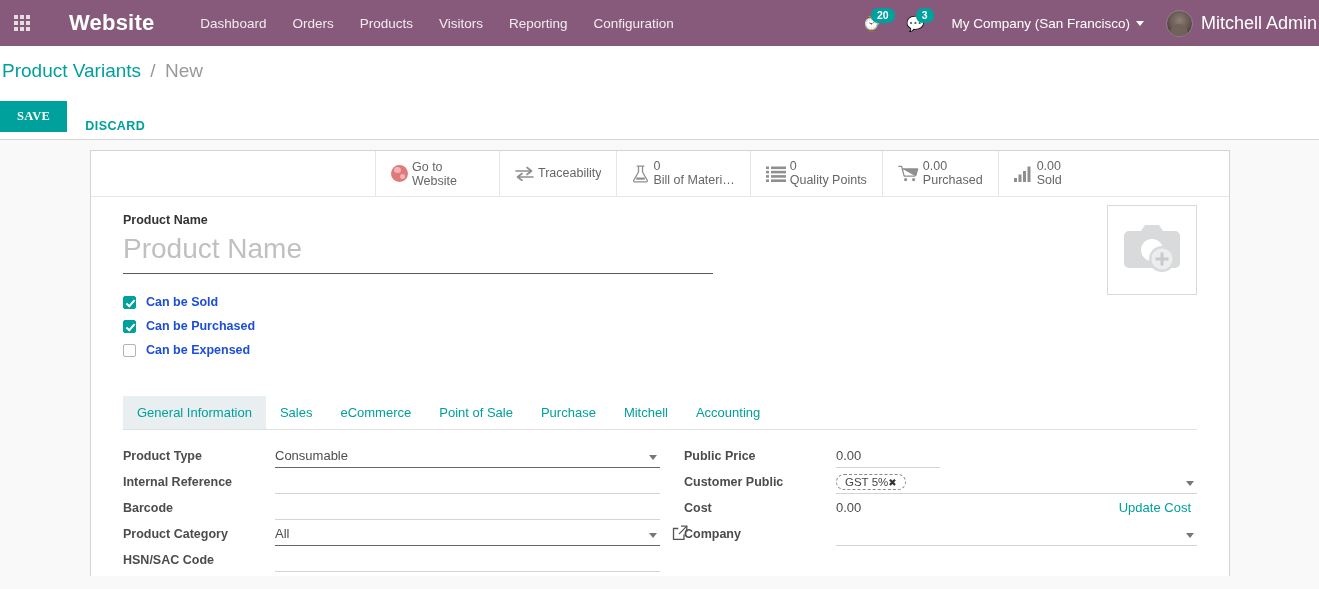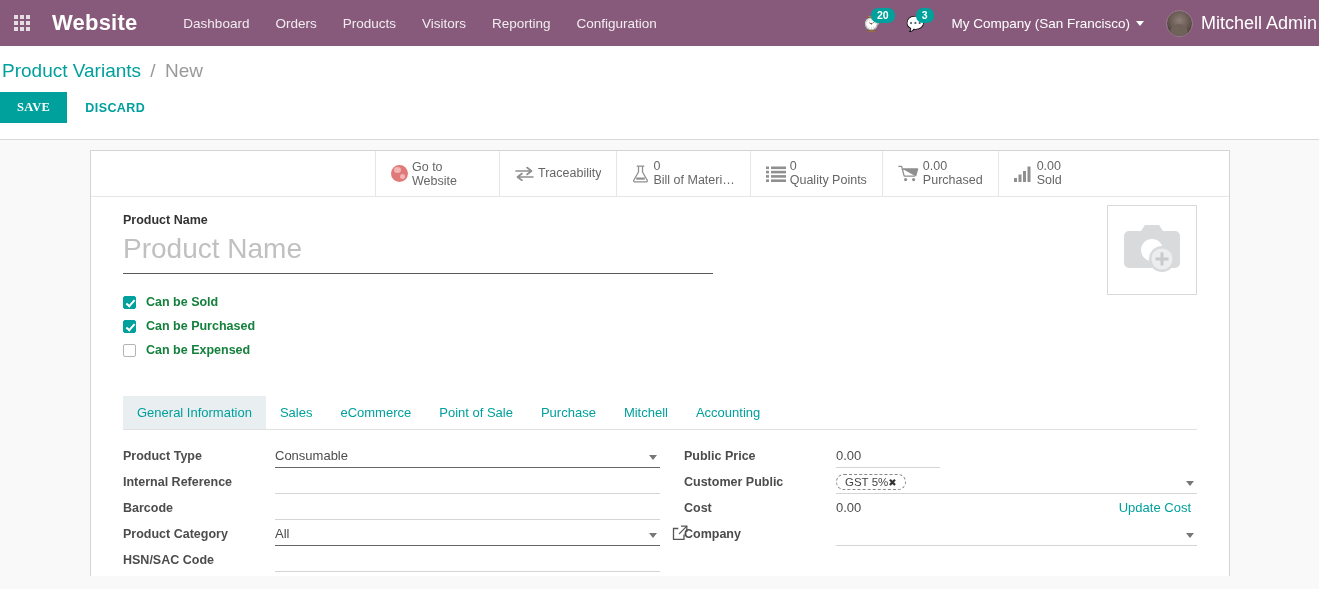--- a/index.html
+++ b/index.html
@@ -22,21 +22,21 @@
   }
   .apps-grid {
     width: 44px; height: 46px;
     display: flex; align-items: center; justify-content: center;
     cursor: pointer;
   }
   .grid-glyph { display: grid; grid-template-columns: repeat(3, 4px); grid-gap: 2px; }
   .grid-glyph i { display: block; width: 4px; height: 4px; background: #e6dde3; }
   .brand {
     font-size: 22px; font-weight: bold; color: #fff;
-    margin-left: 8px; margin-right: 46px; letter-spacing: 0.2px;
+    margin-left: 25px; margin-right: 46px; letter-spacing: 0.2px;
   }
   .nav-menu { display: flex; align-items: center; gap: 26px; }
   .nav-menu .nav-item {
     font-size: 13.5px; color: #f2ecf0; cursor: pointer; white-space: nowrap;
   }
   .nav-right {
     position: absolute; right: 0; top: 0; height: 46px;
     display: flex; align-items: center; gap: 0;
   }
   .sys-icon {
@@ -82,21 +82,21 @@
   .breadcrumb .crumb-current { color: #999; margin-top: 44px; }
   .cp-buttons { display: flex; align-items: center; gap: 6px; margin-top: 10px; }
   .btn-save {
     background: #00A09D; color: #fff; border: none;
     font-size: 12.5px; font-weight: bold; letter-spacing: 0.4px;
     padding: 8px 17px; cursor: pointer; font-family: Liberation Serif, serif;
   }
   .btn-discard {
     background: transparent; color: #00A09D; border: none;
     font-size: 12.5px; font-weight: bold; letter-spacing: 0.4px;
-    padding: 8px 12px; cursor: pointer; font-family: inherit;
+    padding: 8px 12px; cursor: pointer; font-family: inherit; margin-top: 19px;
   }
 
   
   .sheet-wrap { padding: 10px 0 0 90px; }
   .sheet {
     width: 1140px; background: #fff;
     border: 1px solid #d4d4d8; border-bottom: none;
   }
 
   
@@ -148,21 +148,21 @@
     width: 13px; height: 13px; flex: none;
     border: 1px solid #b4b4b4; background: #fff; border-radius: 2px;
     position: relative; cursor: pointer;
   }
   .cbox.checked { background: #00A09D; border-color: #00A09D; }
   .cbox.checked::after {
     content: ""; position: absolute; left: 4px; top: 1px;
     width: 3px; height: 7px; border: solid #fff;
     border-width: 0 2px 2px 0; transform: rotate(42deg);
   }
-  .check-label { font-size: 12.5px; font-weight: bold; color: #15803d; }
+  .check-label { font-size: 12.5px; font-weight: bold; color: #1d4ed8; }
 
   .img-placeholder {
     position: absolute; right: 32px; top: 8px;
     width: 90px; height: 90px; border: 1px solid #d9d9d9;
     background: #fff; display: flex; align-items: center; justify-content: center;
   }
 
   
   .tabs {
     display: flex; align-items: flex-end; gap: 0;

